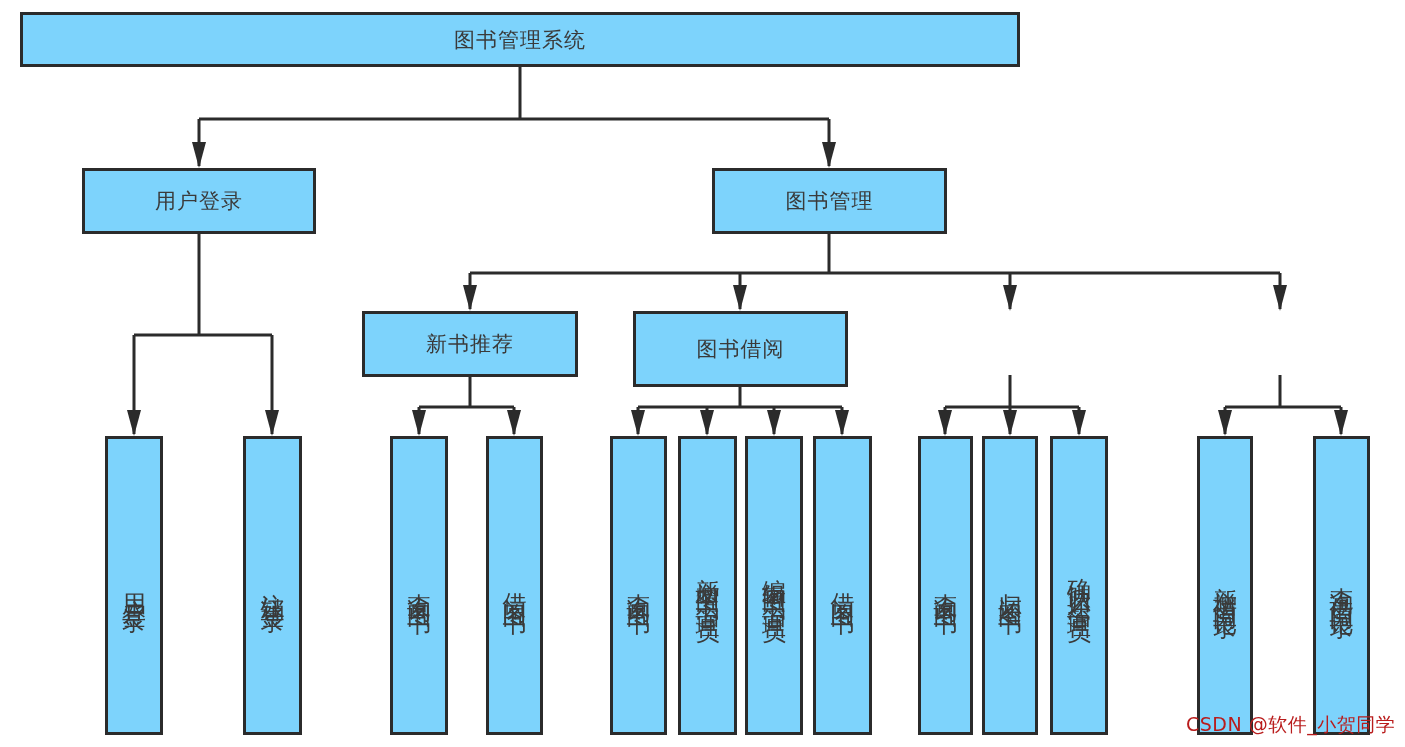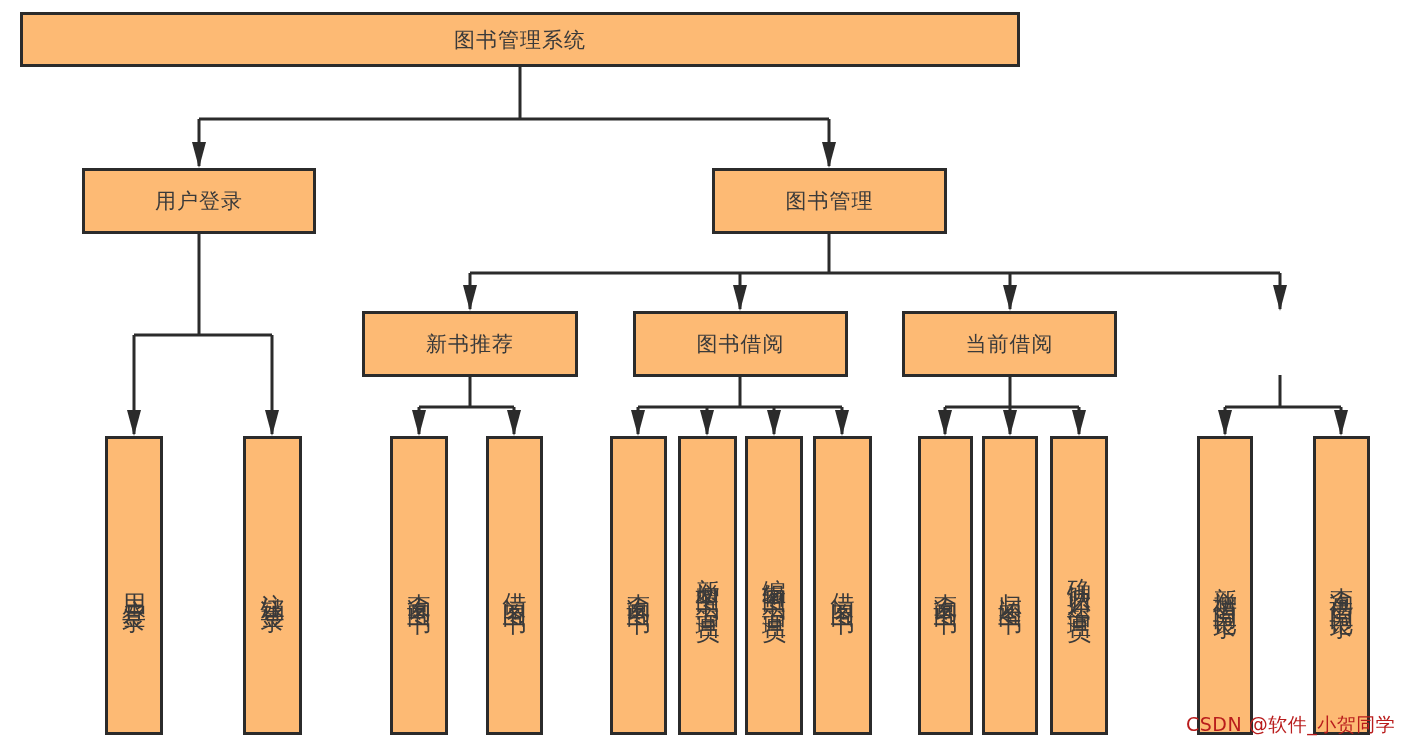--- a/index.html
+++ b/index.html
@@ -4,36 +4,36 @@
 <style>
   html,body{margin:0;padding:0}
   body{
     width:1405px;height:747px;background:#ffffff;
     font-family:"DejaVu Sans","Liberation Sans",sans-serif;
   }
   .canvas{position:relative;width:1405px;height:747px;background:#ffffff;overflow:hidden}
   .connectors{position:absolute;left:0;top:0;z-index:1}
   .node{
     position:absolute;box-sizing:border-box;
-    border:3px solid #2b2b2b;background:#fdba74;color:#3a3a3a;
+    border:3px solid #2b2b2b;background:#7dd3fc;color:#3a3a3a;
     display:flex;align-items:center;justify-content:center;
     z-index:2;text-align:center;
   }
   .hbox{font-size:21px;letter-spacing:1px}
   .vbox{writing-mode:vertical-rl;font-size:24px;letter-spacing:6px;line-height:1}
   .watermark{
     position:absolute;left:1186px;top:712px;z-index:5;
     color:#b91c1c;font-size:19px;letter-spacing:.5px;white-space:nowrap;
   }
   
   #n-root{left:20px;top:12px;width:1000px;height:55px}
   #n-user-login{left:82px;top:168px;width:234px;height:66px}
   #n-book-mgmt{left:712px;top:168px;width:235px;height:66px}
   #n-new-book-rec{left:362px;top:311px;width:216px;height:66px}
-  #n-book-borrow{left:633px;top:311px;width:215px;height:66px}
+  #n-book-borrow{left:633px;top:311px;width:215px;height:76px}
   #n-current-borrow{left:902px;top:311px;width:215px;height:66px}
   #n-borrow-records{left:1172px;top:311px;width:215px;height:66px}
   #l-user-login{left:105px;top:436px;width:58px;height:299px}
   #l-logout{left:243px;top:436px;width:59px;height:299px}
   #l-query-books-1{left:390px;top:436px;width:58px;height:299px}
   #l-borrow-books-1{left:486px;top:436px;width:57px;height:299px}
   #l-query-books-2{left:610px;top:436px;width:57px;height:299px}
   #l-add-books{left:678px;top:436px;width:59px;height:299px}
   #l-edit-books{left:745px;top:436px;width:58px;height:299px}
   #l-borrow-books-2{left:813px;top:436px;width:59px;height:299px}
@@ -84,21 +84,20 @@
     </g>
   </svg>
 
   <div class="node hbox" id="n-root">图书管理系统</div>
 
   <div class="node hbox" id="n-user-login">用户登录</div>
   <div class="node hbox" id="n-book-mgmt">图书管理</div>
 
   <div class="node hbox" id="n-new-book-rec">新书推荐</div>
   <div class="node hbox" id="n-book-borrow">图书借阅</div>
-  <div class="node hbox" id="n-current-borrow">当前借阅</div>
 
   <div class="node vbox" id="l-user-login">用户登录</div>
   <div class="node vbox" id="l-logout">注销登录</div>
 
   <div class="node vbox" id="l-query-books-1">查询图书</div>
   <div class="node vbox" id="l-borrow-books-1">借阅图书</div>
 
   <div class="node vbox" id="l-query-books-2">查询图书</div>
   <div class="node vbox" id="l-add-books">新增图书（管理员）</div>
   <div class="node vbox" id="l-edit-books">编辑图书（管理员）</div>

